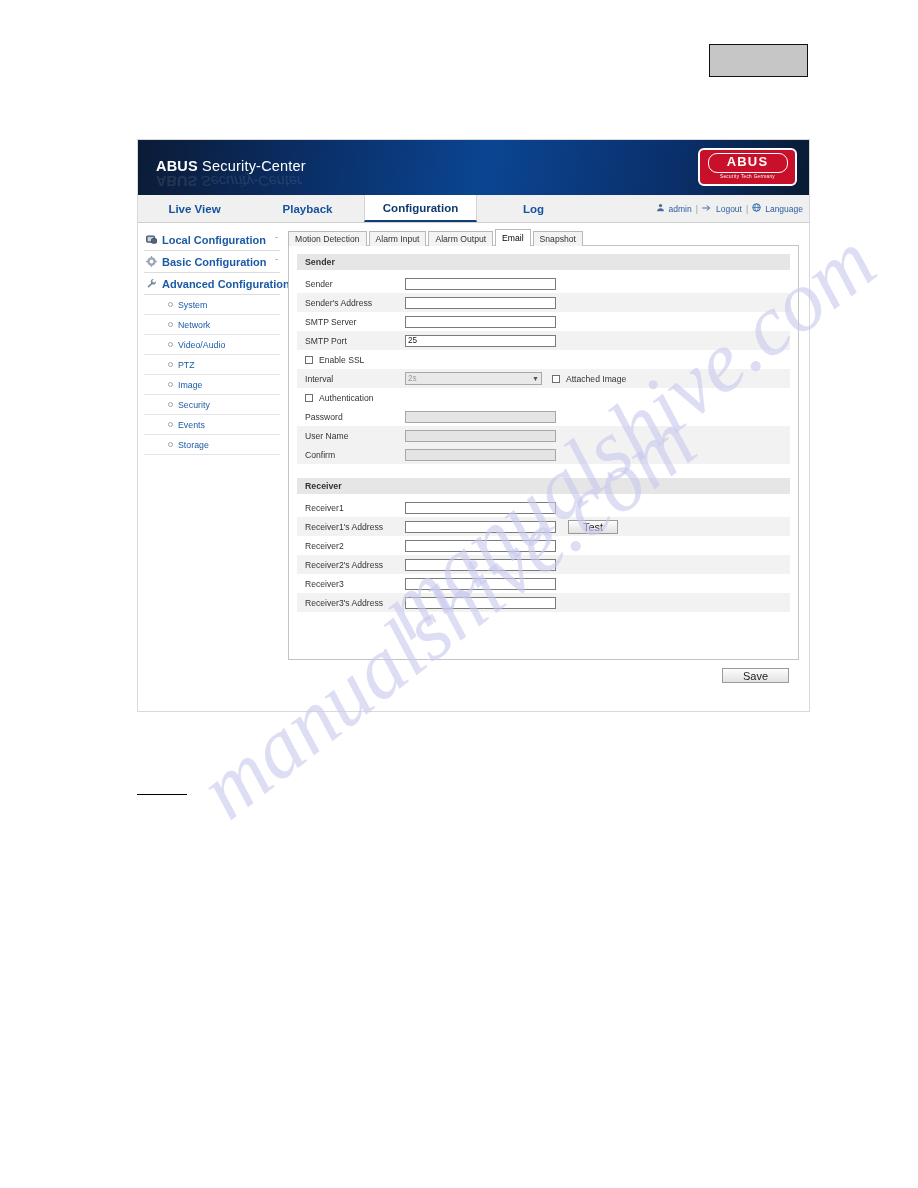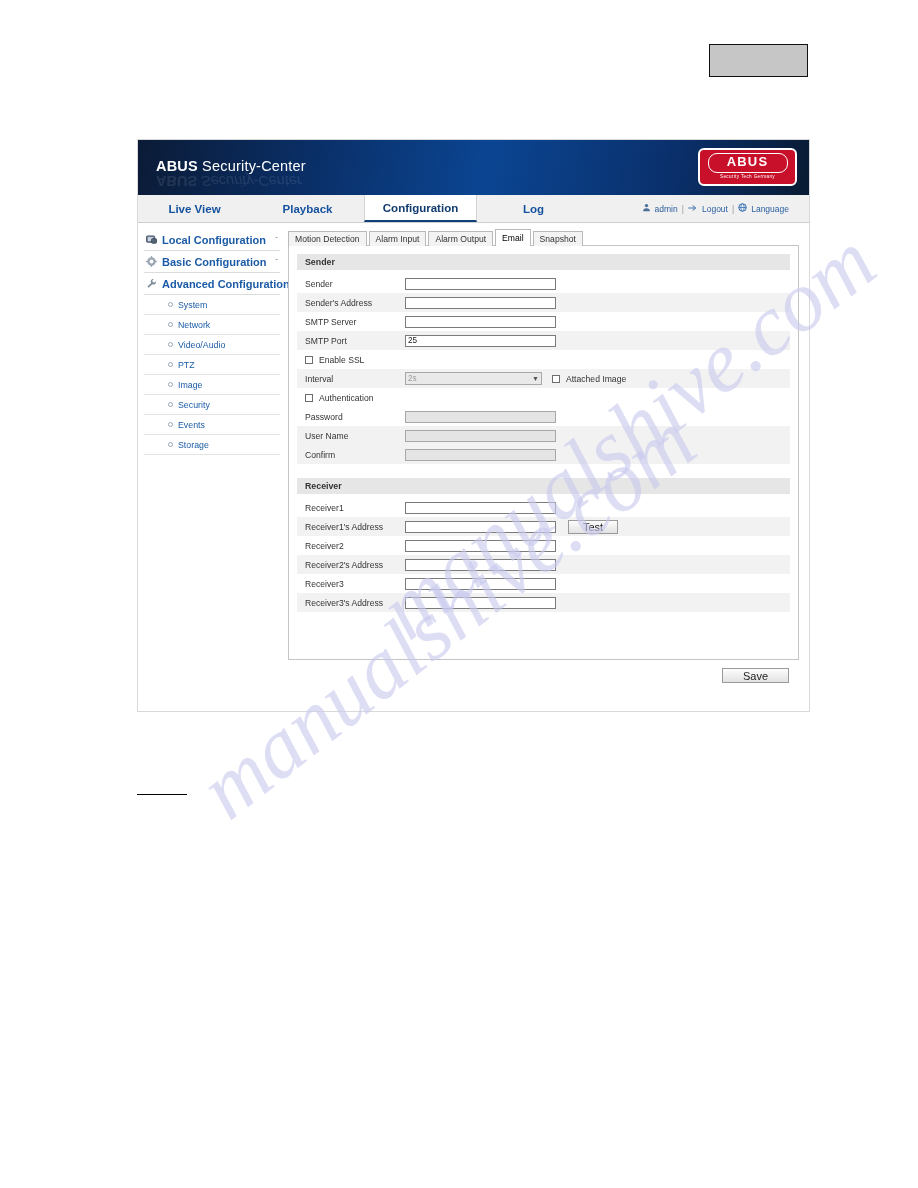--- a/index.html
+++ b/index.html
@@ -85,21 +85,21 @@
     width:113px; height:100%; display:flex; align-items:center; justify-content:center;
     font-size:11.5px; font-weight:bold; color:#14519e; cursor:pointer;
     box-sizing:border-box;
   }
   .nav li.active{
     background:#ffffff; color:#103a6d;
     border-left:1px solid #d4d4d4; border-right:1px solid #d4d4d4;
     border-bottom:2px solid #123f78;
   }
   .userbar{
-    position:absolute; right:20px; top:0; height:100%;
+    position:absolute; right:6px; top:0; height:100%;
     display:flex; align-items:center; gap:4px;
     font-size:8.5px; color:#2b5ea0;text-align:right;
   }
   .userbar .sep{color:#9a9a9a;}
   .userbar .lbl{cursor:pointer;}
   .ico{display:inline-block;vertical-align:middle;}
 
   
   .body{display:flex; height:488px; background:#ffffff;}
 

